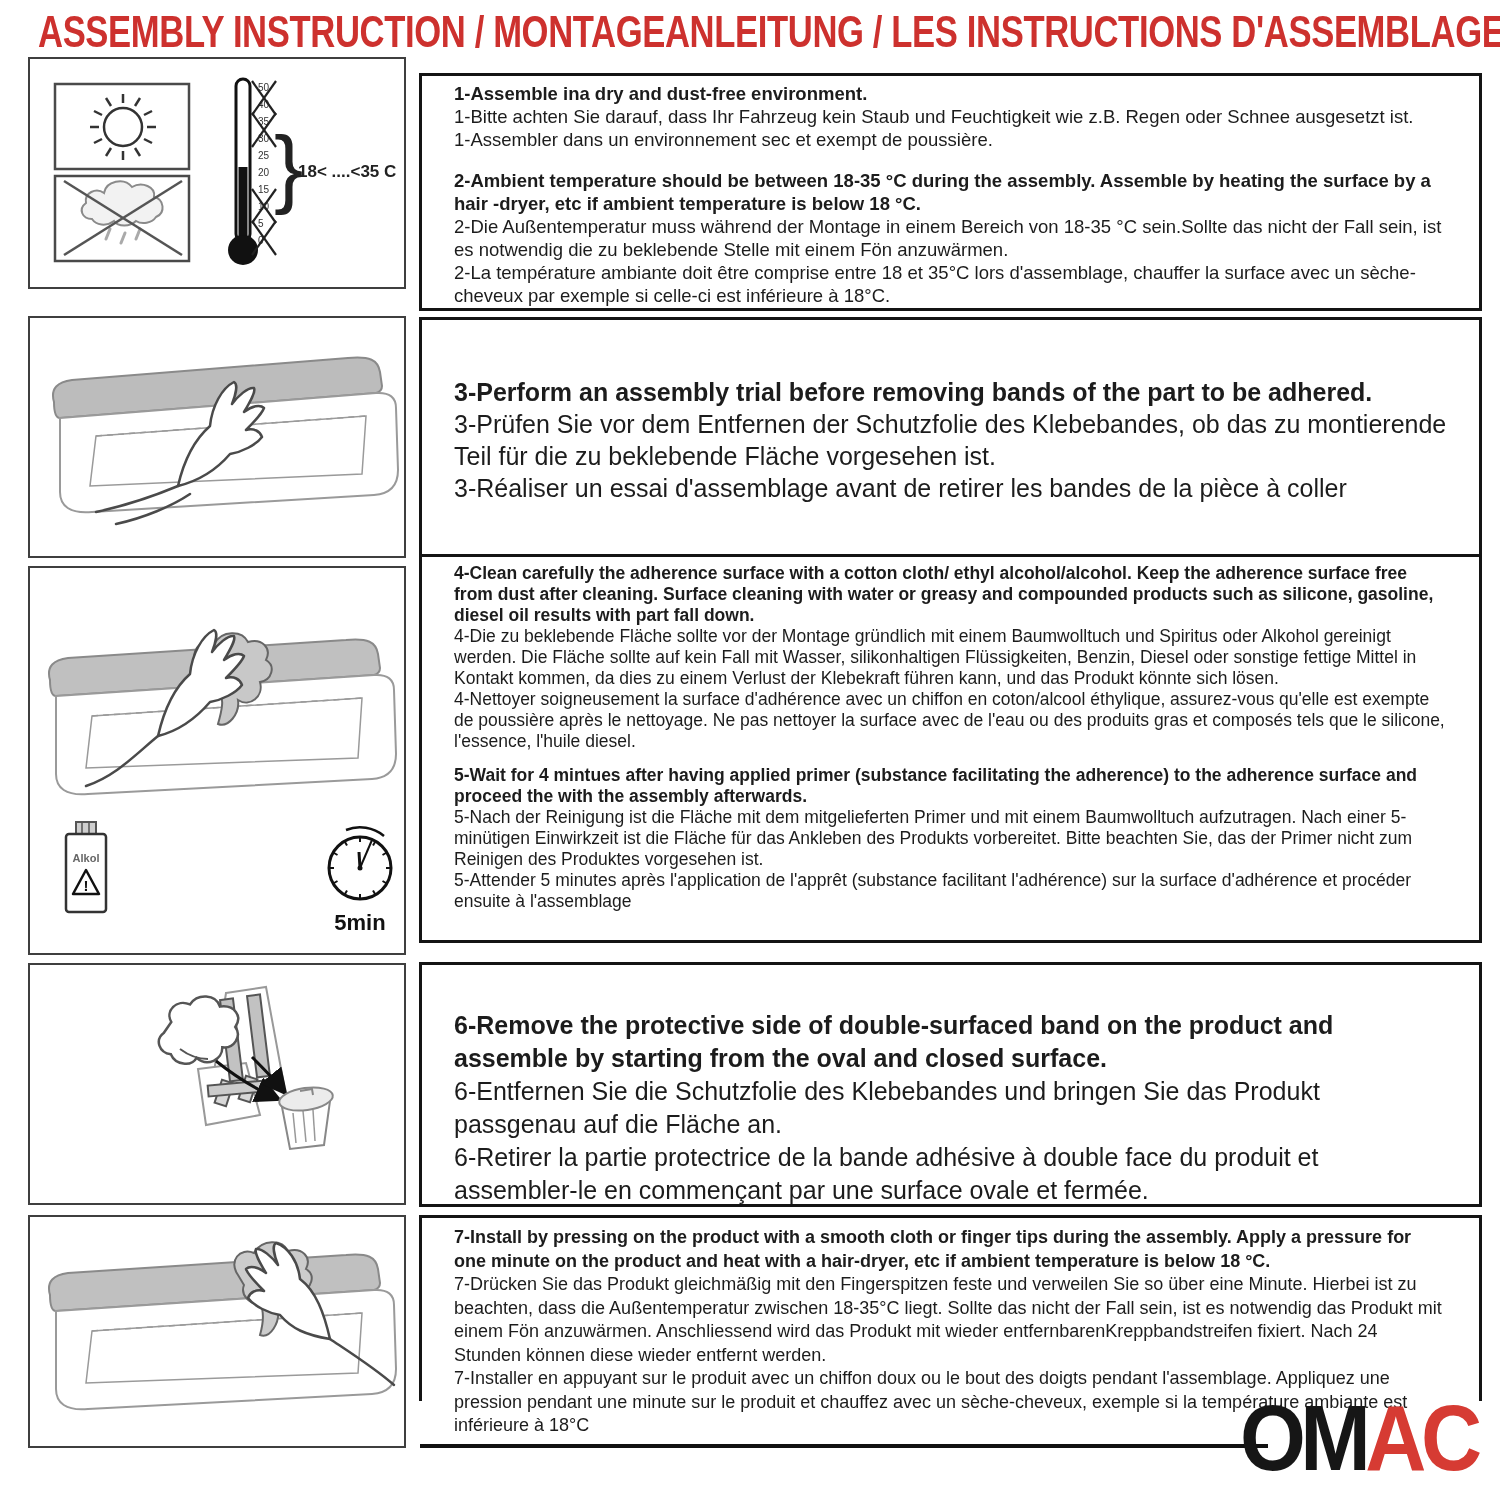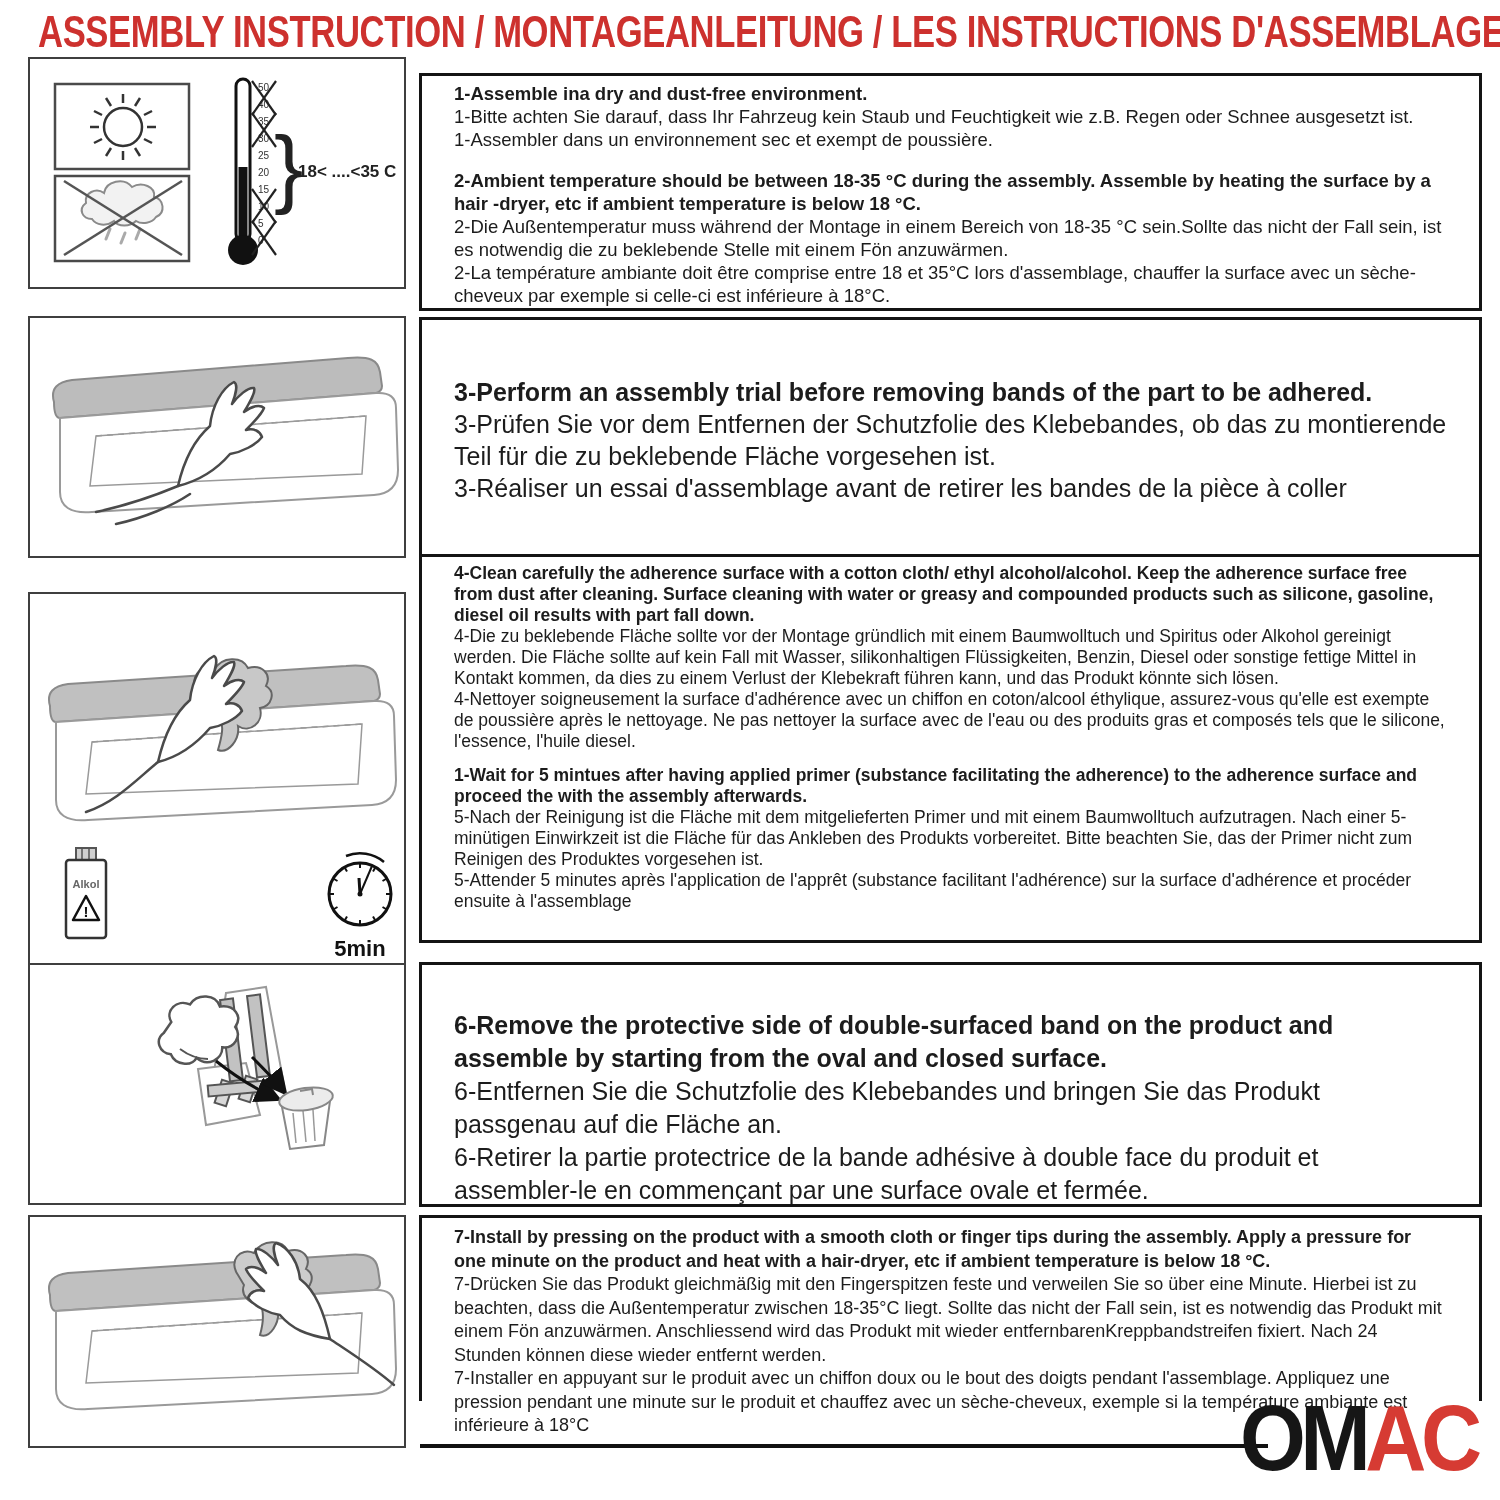--- a/index.html
+++ b/index.html
@@ -15,21 +15,21 @@
   .imgbox{position:absolute;left:28px;width:378px;border:2px solid #3f3f3f;
     background:#fff;box-sizing:border-box;}
   .txtbox{position:absolute;left:419px;width:1063px;border:3px solid #141414;
     background:#fff;box-sizing:border-box;padding:6px 32px;}
   .txtbox p{margin:0;}
   .b{font-weight:bold;}
   .r1i{top:57px;height:232px;}
   .r1t{top:73px;height:238px;font-size:18.5px;line-height:23px;}
   .r2i{top:316px;height:242px;}
   .r2t{top:317px;height:241px;font-size:25px;line-height:32px;padding-top:56px;}
-  .r3i{top:592px;height:389px;}
+  .r3i{top:566px;height:389px;}
   .r3t{top:554px;height:389px;font-size:17.5px;line-height:21px;}
   .r4i{top:963px;height:242px;}
   .r4t{top:962px;height:245px;font-size:25px;line-height:33px;padding-top:44px;}
   .r5i{top:1215px;height:233px;}
   .r5t{top:1215px;height:186px;font-size:18px;line-height:23.5px;padding-top:8px;border-bottom:none;}
   .sp{height:18px;}
   .sp3{height:13px;}
   .bline{position:absolute;left:420px;top:1444px;width:848px;height:4px;background:#111;}
   .logo{position:absolute;left:1240px;top:1392px;font-size:92px;font-weight:bold;
     letter-spacing:-6px;line-height:1;white-space:nowrap;transform:scaleX(.92);transform-origin:left top;}
@@ -189,21 +189,21 @@
       <text x="330" y="362" font-size="22" font-weight="bold" fill="#111" text-anchor="middle">5min</text>
     </g>
   </svg>
 </div>
 
 <div class="txtbox r3t">
   <p class="b">4-Clean carefully the adherence surface with a cotton cloth/ ethyl alcohol/alcohol. Keep the adherence surface free from dust after cleaning. Surface cleaning with water or greasy and compounded products such as silicone, gasoline, diesel oil results with part fall down.</p>
   <p>4-Die zu beklebende Fläche sollte vor der Montage gründlich mit einem Baumwolltuch und Spiritus oder Alkohol gereinigt werden. Die Fläche sollte auf kein Fall mit Wasser, silikonhaltigen Flüssigkeiten, Benzin, Diesel oder sonstige fettige Mittel in Kontakt kommen, da dies zu einem Verlust der Klebekraft führen kann, und das Produkt könnte sich lösen.</p>
   <p>4-Nettoyer soigneusement la surface d'adhérence avec un chiffon en coton/alcool éthylique, assurez-vous qu'elle est exempte de poussière après le nettoyage. Ne pas nettoyer la surface avec de l'eau ou des produits gras et composés tels que le silicone, l'essence, l'huile diesel.</p>
   <div class="sp3"></div>
-  <p class="b">1-Wait for 5 mintues after having applied primer (substance facilitating the adherence) to the adherence surface and proceed the with the assembly afterwards.</p>
+  <p class="b">5-Wait for 4 mintues after having applied primer (substance facilitating the adherence) to the adherence surface and proceed the with the assembly afterwards.</p>
   <p>5-Nach der Reinigung ist die Fläche mit dem mitgelieferten Primer und mit einem Baumwolltuch aufzutragen. Nach einer 5-minütigen Einwirkzeit ist die Fläche für das Ankleben des Produkts vorbereitet. Bitte beachten Sie, das der Primer nicht zum Reinigen des Produktes vorgesehen ist.</p>
   <p>5-Attender 5 minutes après l'application de l'apprêt (substance facilitant l'adhérence) sur la surface d'adhérence et procéder ensuite à l'assemblage</p>
 </div>
 
 <div class="imgbox r4i">
   <svg width="374" height="238" viewBox="0 0 374 238">
     <defs>
       <marker id="ah" markerWidth="9" markerHeight="9" refX="6" refY="4.5" orient="auto">
         <path d="M0,0 L9,4.5 L0,9 Z" fill="#111"></path>
       </marker>

